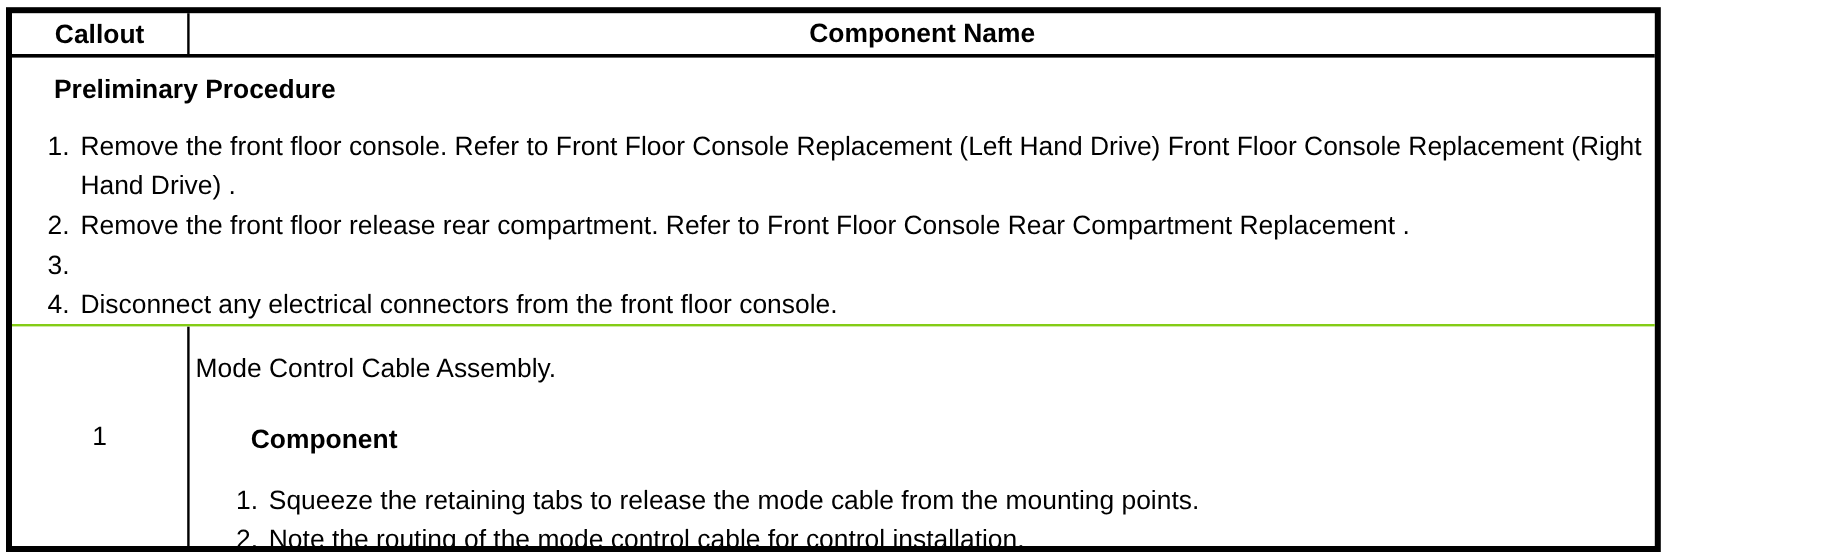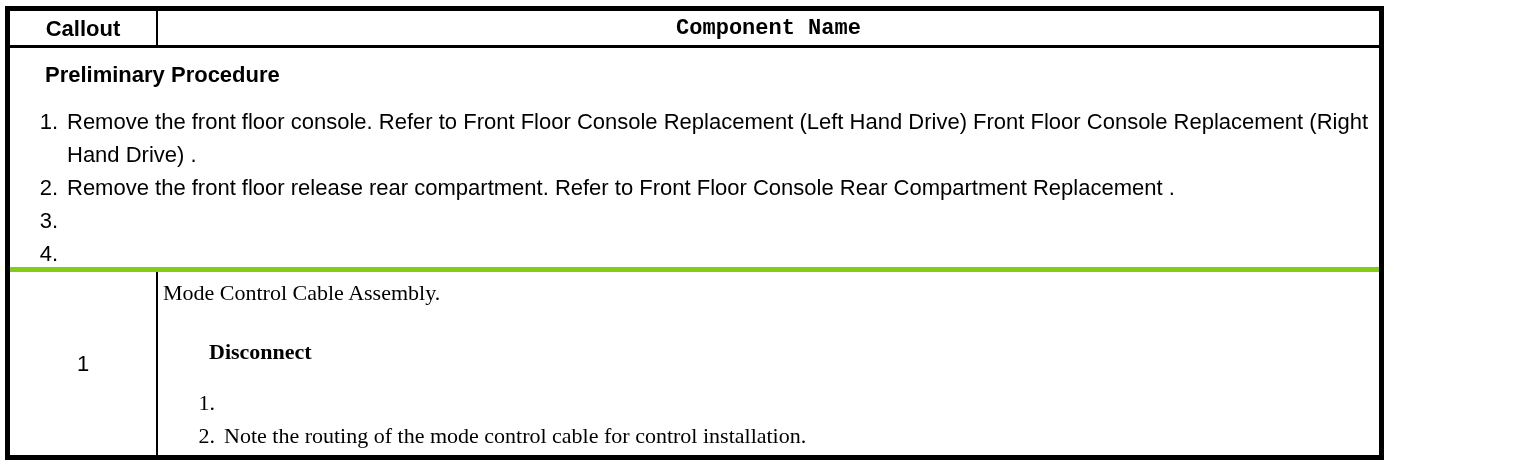--- a/index.html
+++ b/index.html
@@ -28,29 +28,28 @@
     flex: 0 0 auto;
   }
   .th-callout {
     flex: 0 0 148px;
     border-right: 2px solid #000000;
     display: flex; align-items: center; justify-content: center;
     font-weight: bold;
   }
   .th-comp {
     flex: 1 1 auto;
-    display: flex; align-items: flex-end; justify-content: center;
+    display: flex; align-items: flex-start; justify-content: center;
     font-weight: bold;
-    font-family: Liberation Mono, monospace;
   }
   
   .prelim-row {
     flex: 0 0 auto;
     height: 224px;           
-    border-bottom: 5px solid #84cc16;
+    border-bottom: 2px solid #84cc16;
     padding-top: 10px;
     overflow: hidden;
   }
   .prelim-title {
     font-weight: bold;
     margin-left: 35px;
     margin-bottom: 14px;
   }
   
   .olist { display: block; }
@@ -68,23 +67,22 @@
     display: flex;
     overflow: hidden;
   }
   .callout-cell {
     flex: 0 0 148px;
     border-right: 2px solid #000000;
     display: flex; align-items: center; justify-content: center;
   }
   .comp-cell {
     flex: 1 1 auto;
-    padding: 4px 0 0 5px;
+    padding: 18px 0 0 5px;
     overflow: hidden;
-    font-family: Liberation Serif, serif;
   }
   .proc-title {
     font-weight: bold;
     margin-top: 26px;
     margin-left: 46px;
   }
   .comp-cell .olist {
     margin-top: 18px;
     padding-left: 22px;
   }
@@ -113,34 +111,36 @@
       </div>
       <div class="li">
         <span class="num">2.</span>
         <span class="txt">Remove the front floor release rear compartment. Refer to Front Floor Console Rear Compartment Replacement .</span>
       </div>
       <div class="li">
         <span class="num">3.</span>
       </div>
       <div class="li">
         <span class="num">4.</span>
+        <span class="txt">Disconnect any electrical connectors from the front floor console.</span>
       </div>
     </div>
   </div>
 
   <div class="body-row">
     <div class="callout-cell">
       <span>1</span>
     </div>
     <div class="comp-cell">
       <div>Mode Control Cable Assembly.</div>
-      <div class="proc-title">Disconnect</div>
+      <div class="proc-title">Component</div>
       <div class="olist">
         <div class="li">
           <span class="num">1.</span>
+          <span class="txt">Squeeze the retaining tabs to release the mode cable from the mounting points.</span>
         </div>
         <div class="li">
           <span class="num">2.</span>
           <span class="txt">Note the routing of the mode control cable for control installation.</span>
         </div>
       </div>
     </div>
   </div>
 
 </div>

